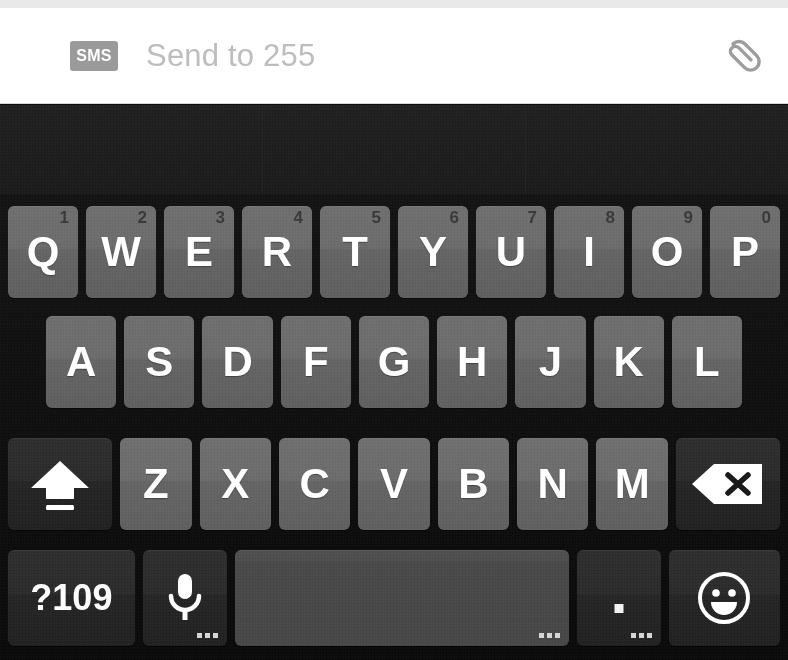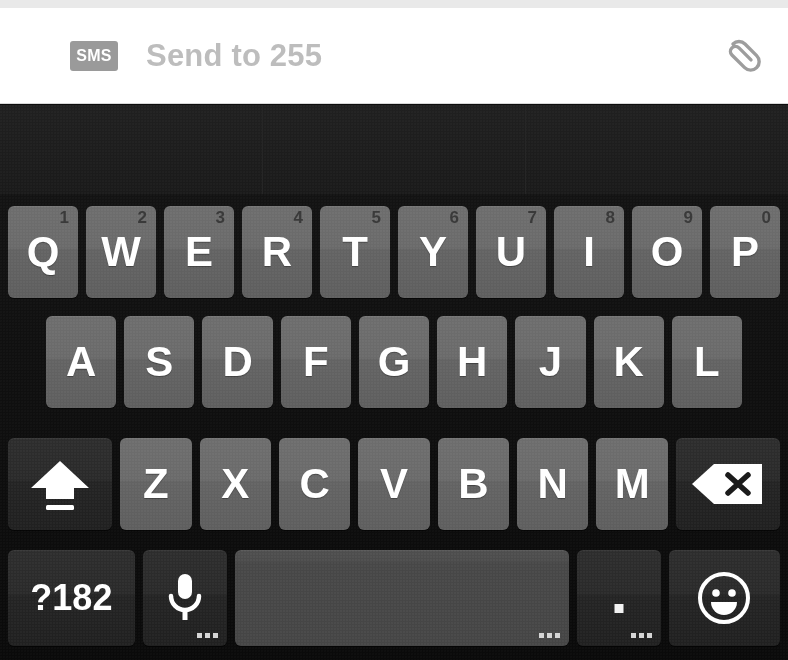--- a/index.html
+++ b/index.html
@@ -32,21 +32,21 @@
     border-radius: 3px;
     display: flex; align-items: center; justify-content: center;
     color: #ffffff;
     font-size: 16px; font-weight: bold; letter-spacing: 0.3px;
     flex: 0 0 auto;
   }
   .compose-placeholder {
     margin-left: 28px;
     color: #bdbdbd;
     font-size: 31px;
-    font-weight: 700;
+    font-weight: 400;
     letter-spacing: 0.2px;
     flex: 1 1 auto;
     white-space: nowrap; overflow: hidden;
   }
   .attach-btn {
     width: 86px; height: 96px;
     display: flex; align-items: center; justify-content: center;
     flex: 0 0 auto;
   }
 
@@ -286,21 +286,21 @@
           <svg width="76" height="44" viewBox="0 0 76 44">
             <path d="M24 2 H72 V42 H24 L2 22 Z" fill="#ffffff"></path>
             <path d="M38 13 L58 31 M58 13 L38 31" stroke="#1b1b1b" stroke-width="5.5" stroke-linecap="round"></path>
           </svg>
         </span>
       </div>
     </div>
 
     <div class="krow r4">
       <div class="key dark sym">
-        <span class="glyph">?182</span>
+        <span class="glyph">?109</span>
       </div>
       <div class="key dark mic">
         <span>
           <svg width="46" height="56" viewBox="0 0 46 56">
             <rect x="16" y="4" width="14" height="25" rx="7" fill="#ffffff"></rect>
             <path d="M9 26 a14 14 0 0 0 28 0" fill="none" stroke="#ffffff" stroke-width="4.5" stroke-linecap="round"></path>
             <rect x="20.5" y="38" width="5" height="12" fill="#ffffff"></rect>
           </svg>
         </span>
         <span class="dots">

